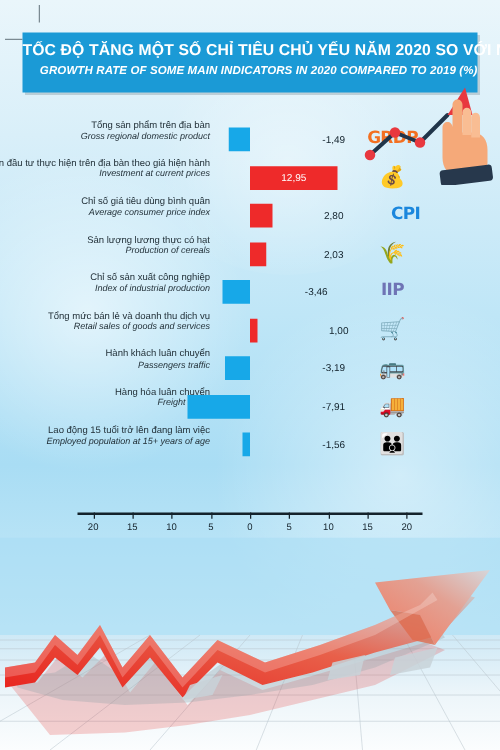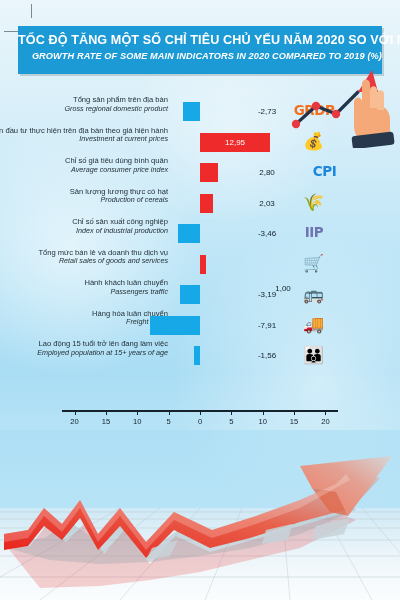--- a/index.html
+++ b/index.html
@@ -114,21 +114,21 @@
     </g>
   </svg>
 
   <div id="chart">
       <div class="row">
         <div class="labels">
           <div class="lab-vi">Tổng sản phẩm trên địa bàn</div>
           <div class="lab-en">Gross regional domestic product</div>
         </div>
         <div class="bar neg" style="width: 17.1245px; left: 182.875px;"></div>
-        <div class="valtxt" style="left: 248px;">-2,73</div>
+        <div class="valtxt" style="left: 248px;">-1,49</div>
         <div class="icon">
           <span class="txtico" style="color: rgb(243, 112, 33);">GRDP</span>
         </div>
       </div>
       <div class="row">
         <div class="labels">
           <div class="lab-vi">Vốn đầu tư thực hiện trên địa bàn theo giá hiện hành</div>
           <div class="lab-en">Investment at current prices</div>
         </div>
         <div class="bar pos lbl-in" style="width: 70.0664px; left: 200px;">12,95</div>
@@ -157,32 +157,32 @@
         <div class="icon">
           <span>🌾</span>
         </div>
       </div>
       <div class="row">
         <div class="labels">
           <div class="lab-vi">Chỉ số sản xuất công nghiệp</div>
           <div class="lab-en">Index of industrial production</div>
         </div>
         <div class="bar neg" style="width: 21.7036px; left: 178.296px;"></div>
-        <div class="valtxt" style="left: 248px; text-align: center;">-3,46</div>
+        <div class="valtxt" style="left: 234px; text-align: center;">-3,46</div>
         <div class="icon">
           <span class="txtico" style="color: rgb(111, 116, 181);">IIP</span>
         </div>
       </div>
       <div class="row">
         <div class="labels">
           <div class="lab-vi">Tổng mức bán lẻ và doanh thu dịch vụ</div>
           <div class="lab-en">Retail sales of goods and services</div>
         </div>
         <div class="bar pos" style="width: 6.27273px; left: 200px;"></div>
-        <div class="valtxt" style="left: 264px; margin-top: 24px;">1,00</div>
+        <div class="valtxt" style="left: 252px;">1,00</div>
         <div class="icon">
           <span>🛒</span>
         </div>
       </div>
       <div class="row">
         <div class="labels">
           <div class="lab-vi">Hành khách luân chuyển</div>
           <div class="lab-en">Passengers traffic</div>
         </div>
         <div class="bar neg" style="width: 20.01px; left: 179.99px;"></div>

